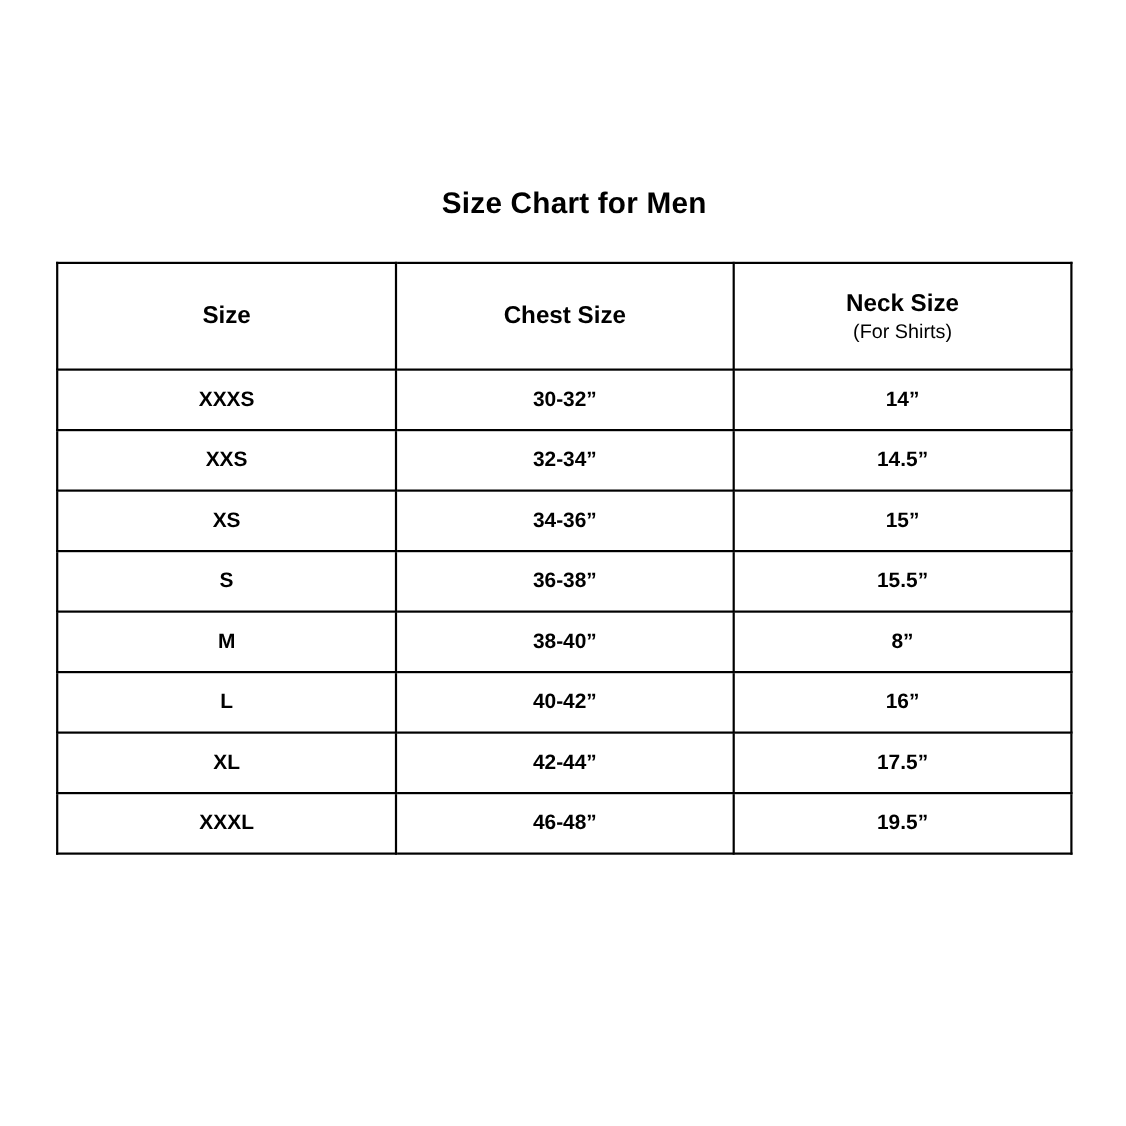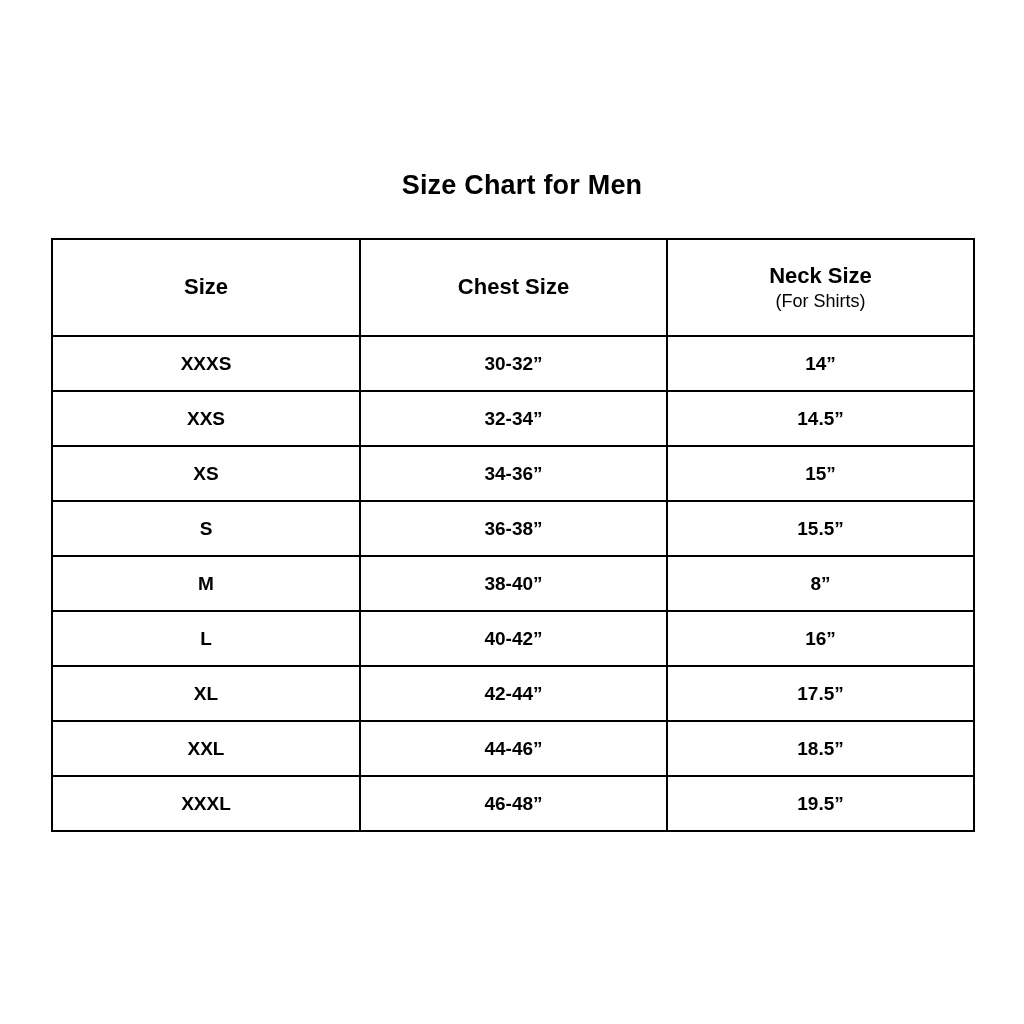--- a/index.html
+++ b/index.html
@@ -129,25 +129,20 @@
           <td>L</td>
           <td>40-42”</td>
           <td>16”</td>
         </tr>
         <tr>
           <td>XL</td>
           <td>42-44”</td>
           <td>17.5”</td>
         </tr>
         <tr>
-          <td>XXL</td>
-          <td>44-46”</td>
-          <td>18.5”</td>
-        </tr>
-        <tr>
           <td>XXXL</td>
           <td>46-48”</td>
           <td>19.5”</td>
         </tr>
       </tbody>
     </table>
   </div>
 
 </div>
 

